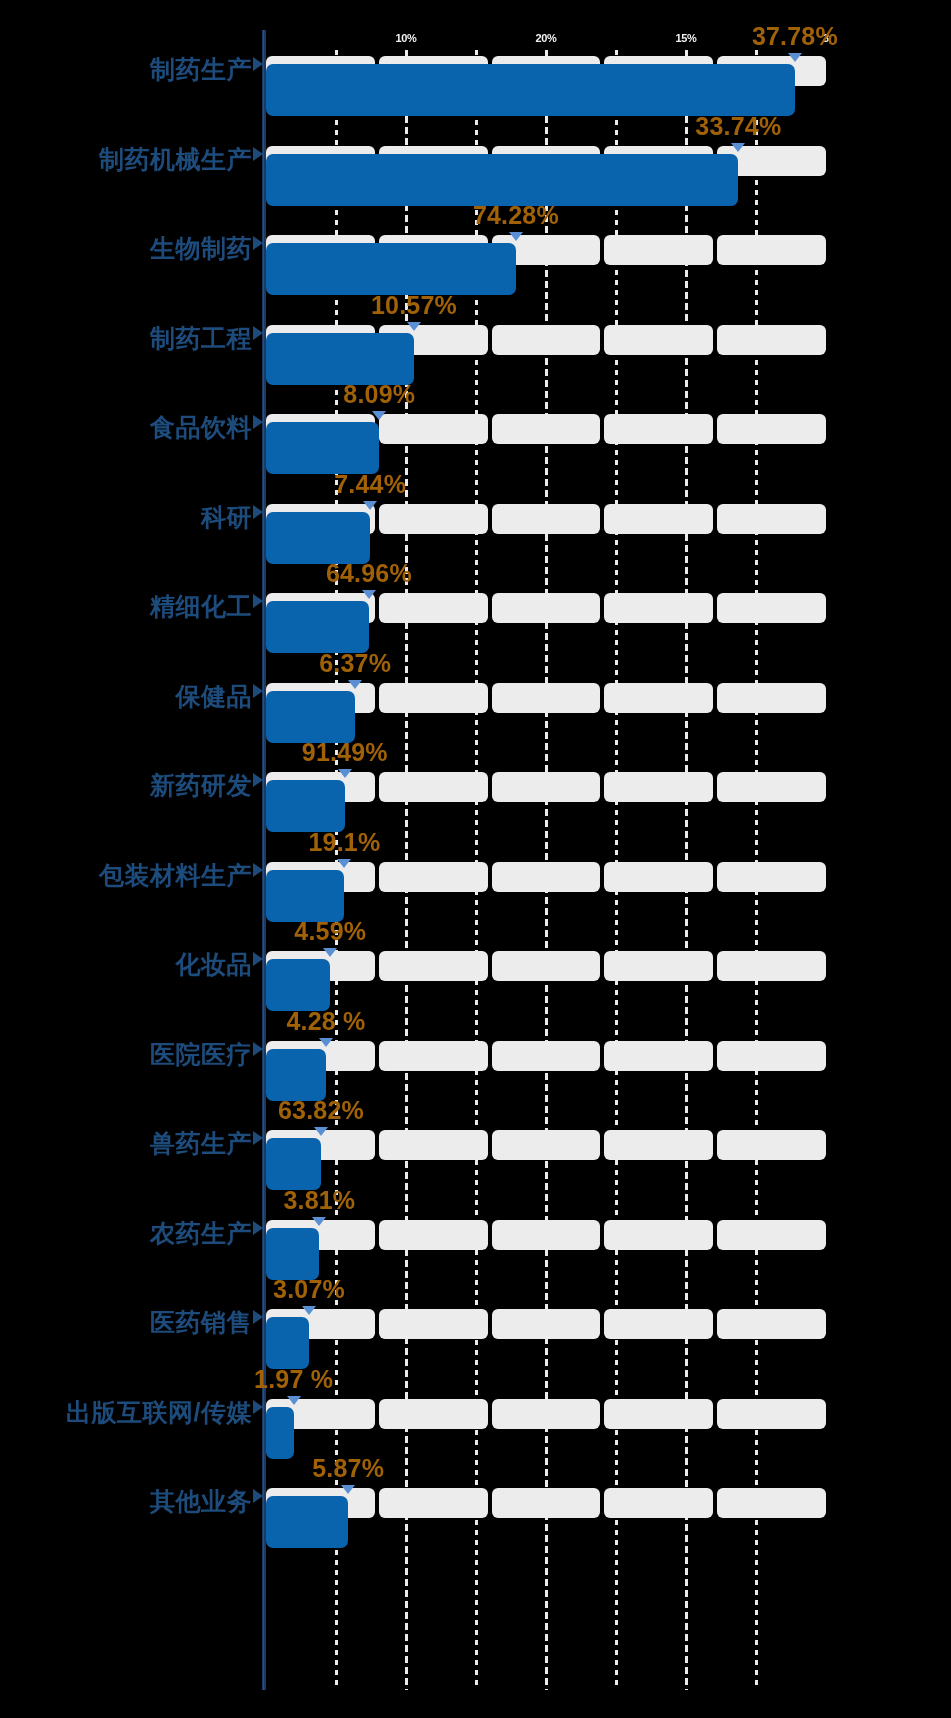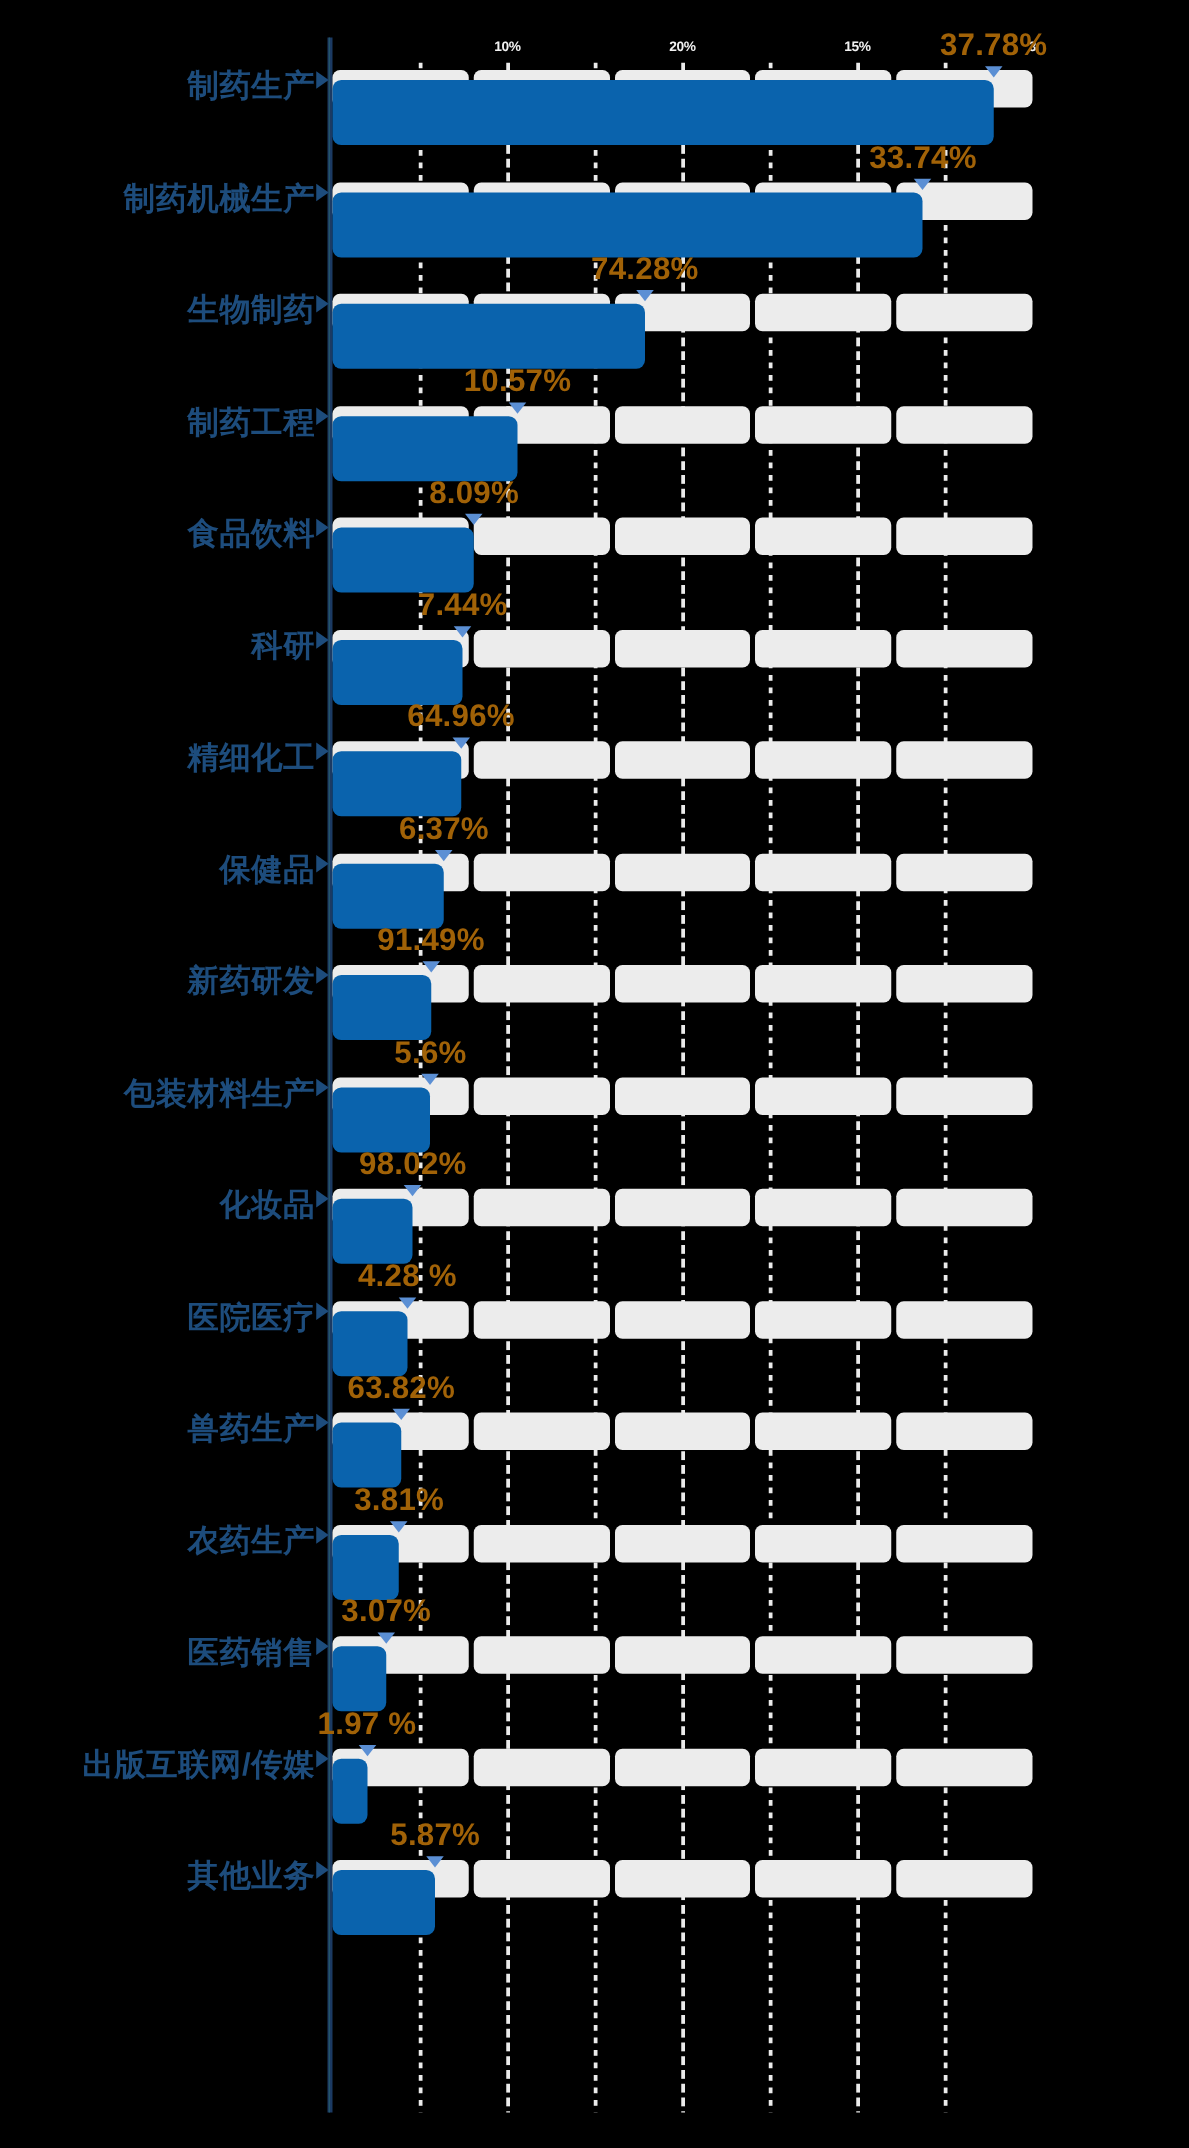--- a/index.html
+++ b/index.html
@@ -281,35 +281,35 @@
         <div class="row-marker" style="top: 1px;"></div>
         <div class="track" style="top: 0px; width: 560px;">
           <div class="track-seg" style="width: 108.8px;"></div>
           <div class="track-seg" style="width: 108.8px;"></div>
           <div class="track-seg" style="width: 108.8px;"></div>
           <div class="track-seg" style="width: 108.8px;"></div>
           <div class="track-seg" style="width: 108.8px;"></div>
         </div>
         <div class="bar" style="top: 8px; width: 78.4px;"></div>
         <div class="value-pointer" style="left: 344.4px; top: -3px;"></div>
-        <div class="value-label" style="left: 344.4px; top: -34px;">5.6%</div>
+        <div class="value-label" style="left: 344.4px; top: -34px;">19.1%</div>
       </div>
       <div class="row" style="top: 951px; height: 60px;">
         <div class="row-label" style="top: -2px;">化妆品</div>
         <div class="row-marker" style="top: 1px;"></div>
         <div class="track" style="top: 0px; width: 560px;">
           <div class="track-seg" style="width: 108.8px;"></div>
           <div class="track-seg" style="width: 108.8px;"></div>
           <div class="track-seg" style="width: 108.8px;"></div>
           <div class="track-seg" style="width: 108.8px;"></div>
           <div class="track-seg" style="width: 108.8px;"></div>
         </div>
         <div class="bar" style="top: 8px; width: 64.26px;"></div>
         <div class="value-pointer" style="left: 330.26px; top: -3px;"></div>
-        <div class="value-label" style="left: 330.26px; top: -34px;">98.02%</div>
+        <div class="value-label" style="left: 330.26px; top: -34px;">4.59%</div>
       </div>
       <div class="row" style="top: 1040.5px; height: 60px;">
         <div class="row-label" style="top: -2px;">医院医疗</div>
         <div class="row-marker" style="top: 1px;"></div>
         <div class="track" style="top: 0px; width: 560px;">
           <div class="track-seg" style="width: 108.8px;"></div>
           <div class="track-seg" style="width: 108.8px;"></div>
           <div class="track-seg" style="width: 108.8px;"></div>
           <div class="track-seg" style="width: 108.8px;"></div>
           <div class="track-seg" style="width: 108.8px;"></div>

